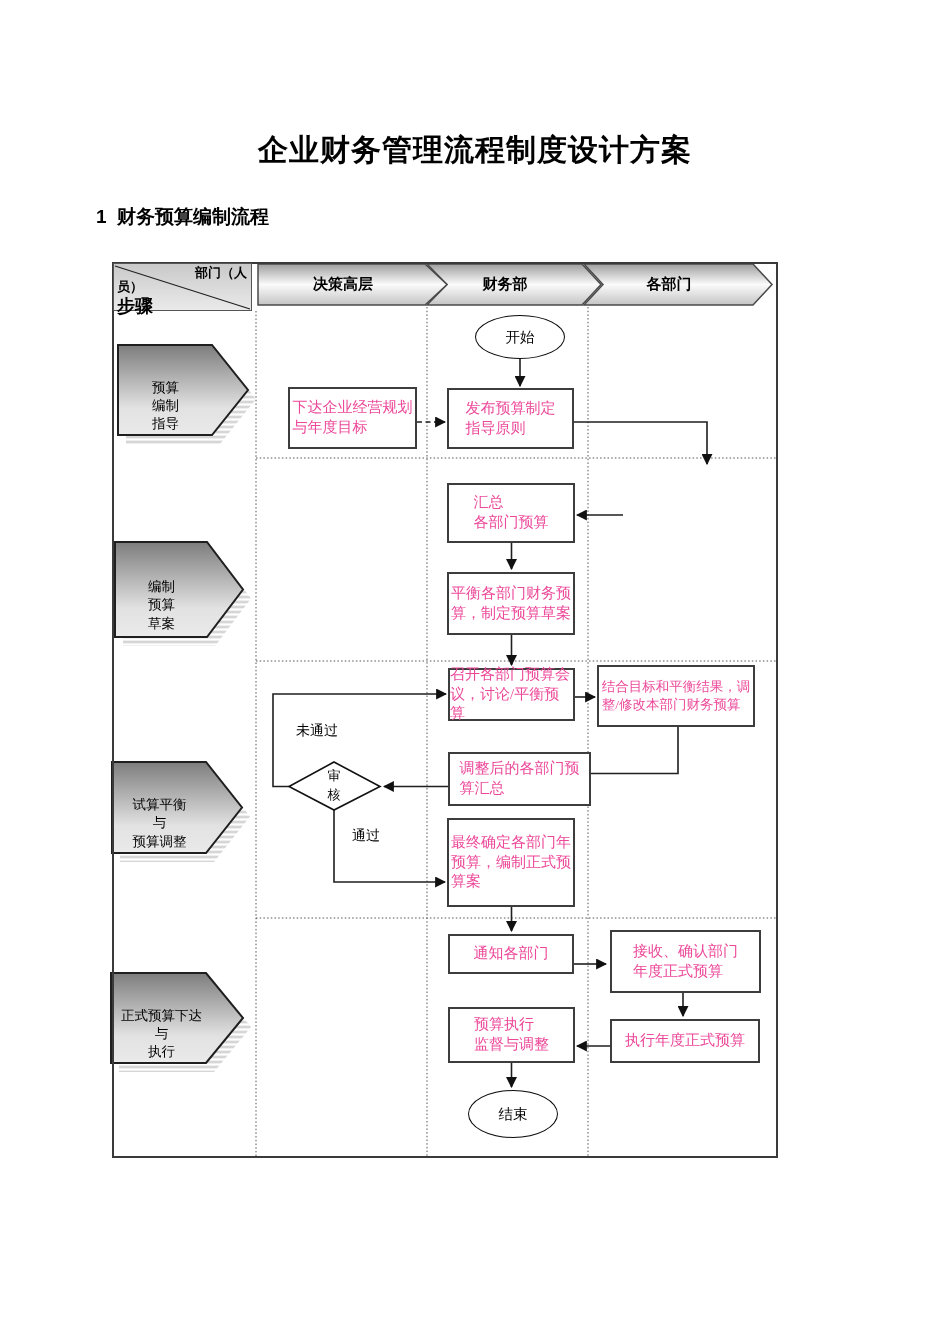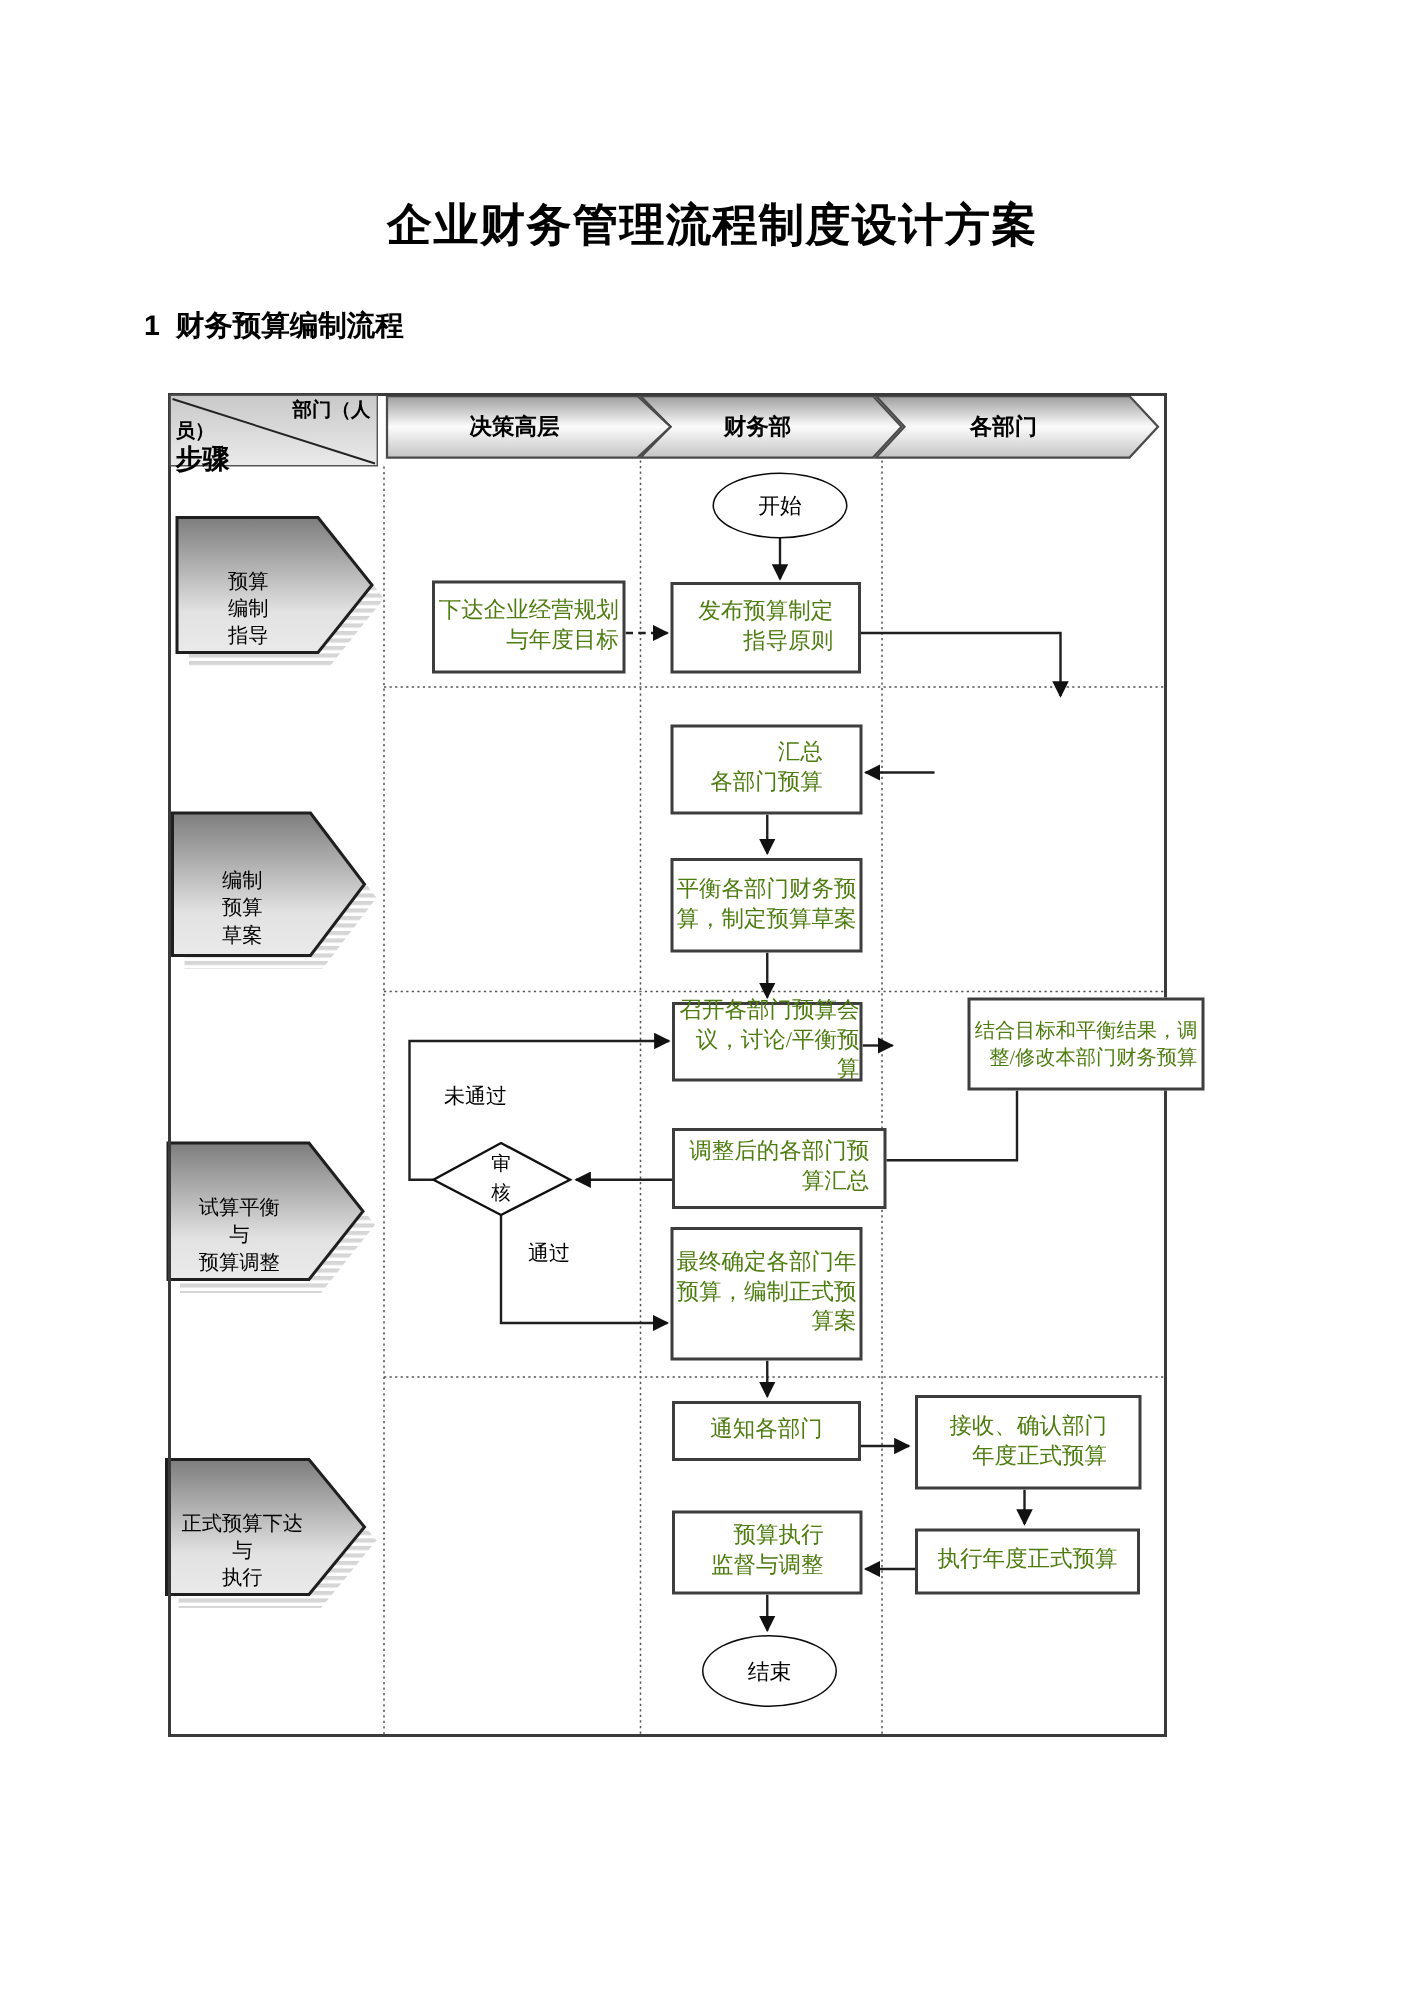--- a/index.html
+++ b/index.html
@@ -7,23 +7,23 @@
         font-family:"Liberation Sans",sans-serif;color:#000;}
   .doc-title{position:absolute;left:0;right:0;top:130px;text-align:center;
              font-size:30px;font-weight:bold;letter-spacing:1px;
              font-family:"Liberation Sans",sans-serif;}
   .section-heading{position:absolute;left:96px;top:204px;font-size:19px;font-weight:bold;
                    white-space:pre;font-family:"Liberation Sans",sans-serif;text-align:right;}
   .chart-border{position:absolute;left:112px;top:262px;width:666px;height:896px;
                 border:2px solid #3a3a3a;box-sizing:border-box;}
   svg.overlay{position:absolute;left:0;top:0;width:950px;height:1344px;}
   .node{position:absolute;display:flex;align-items:center;justify-content:center;
-        text-align:right;white-space:pre-line;background:#fff;border:2px solid #3d3d3d;
-        box-sizing:border-box;font:15px/1.32 "Liberation Serif",serif;color:#4d7c0f;}
-  .node.tight{font-size:13.5px;margin-left:48px;}
+        text-align:left;white-space:pre-line;background:#fff;border:2px solid #3d3d3d;
+        box-sizing:border-box;font:15px/1.32 "Liberation Serif",serif;color:#ec4899;}
+  .node.tight{font-size:13.5px;}
   .node.med{font-size:14px;}
   .terminator{position:absolute;display:flex;align-items:center;justify-content:center;
               background:#fff;border:1.5px solid #0a0a0a;border-radius:50%;
               box-sizing:border-box;font:14.5px "Liberation Serif",serif;}
   .float-label{position:absolute;font:14px "Liberation Serif",serif;white-space:pre-line;}
   .diamond-label{position:absolute;display:flex;align-items:center;justify-content:center;
                  text-align:center;white-space:pre-line;font:13px/1.45 "Liberation Serif",serif;}
   .lane-label{position:absolute;display:flex;align-items:center;justify-content:center;
               font-size:15px;font-weight:bold;}
   .step-label{position:absolute;display:flex;align-items:center;justify-content:center;

